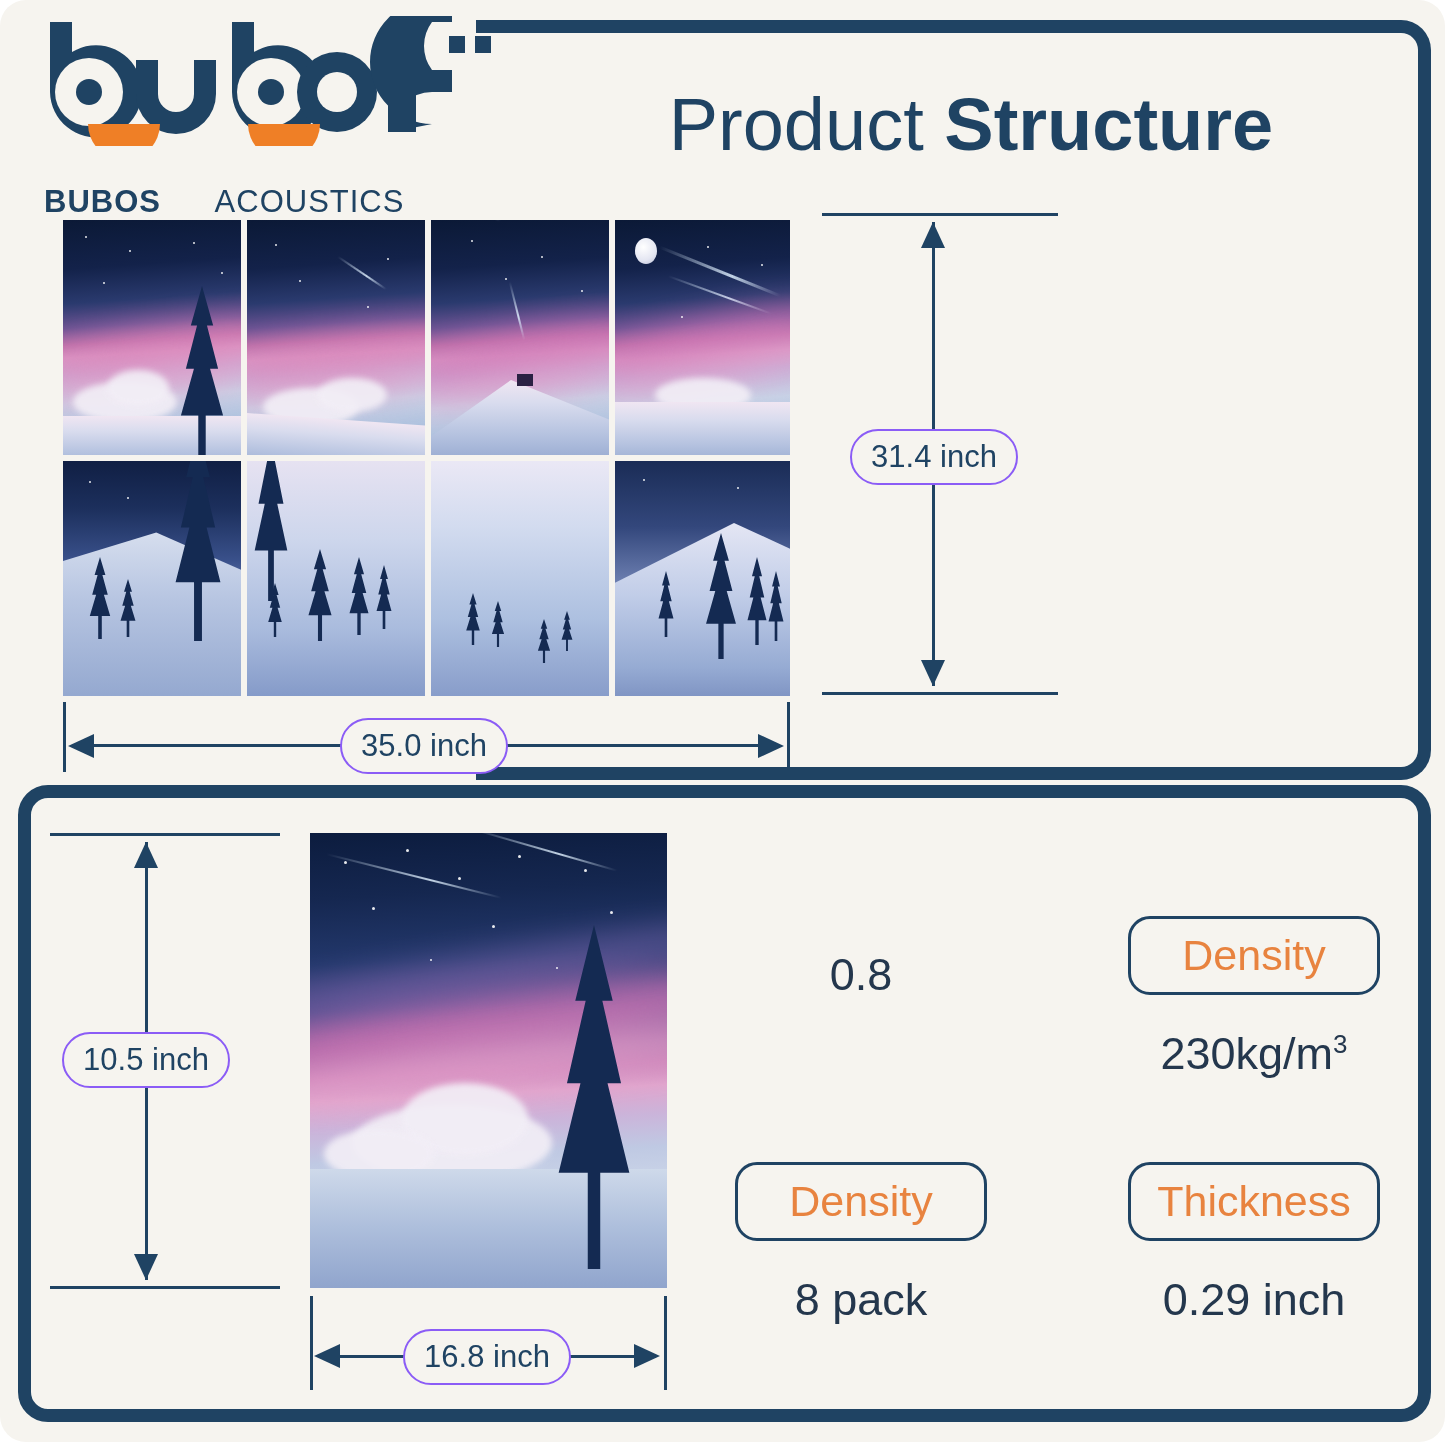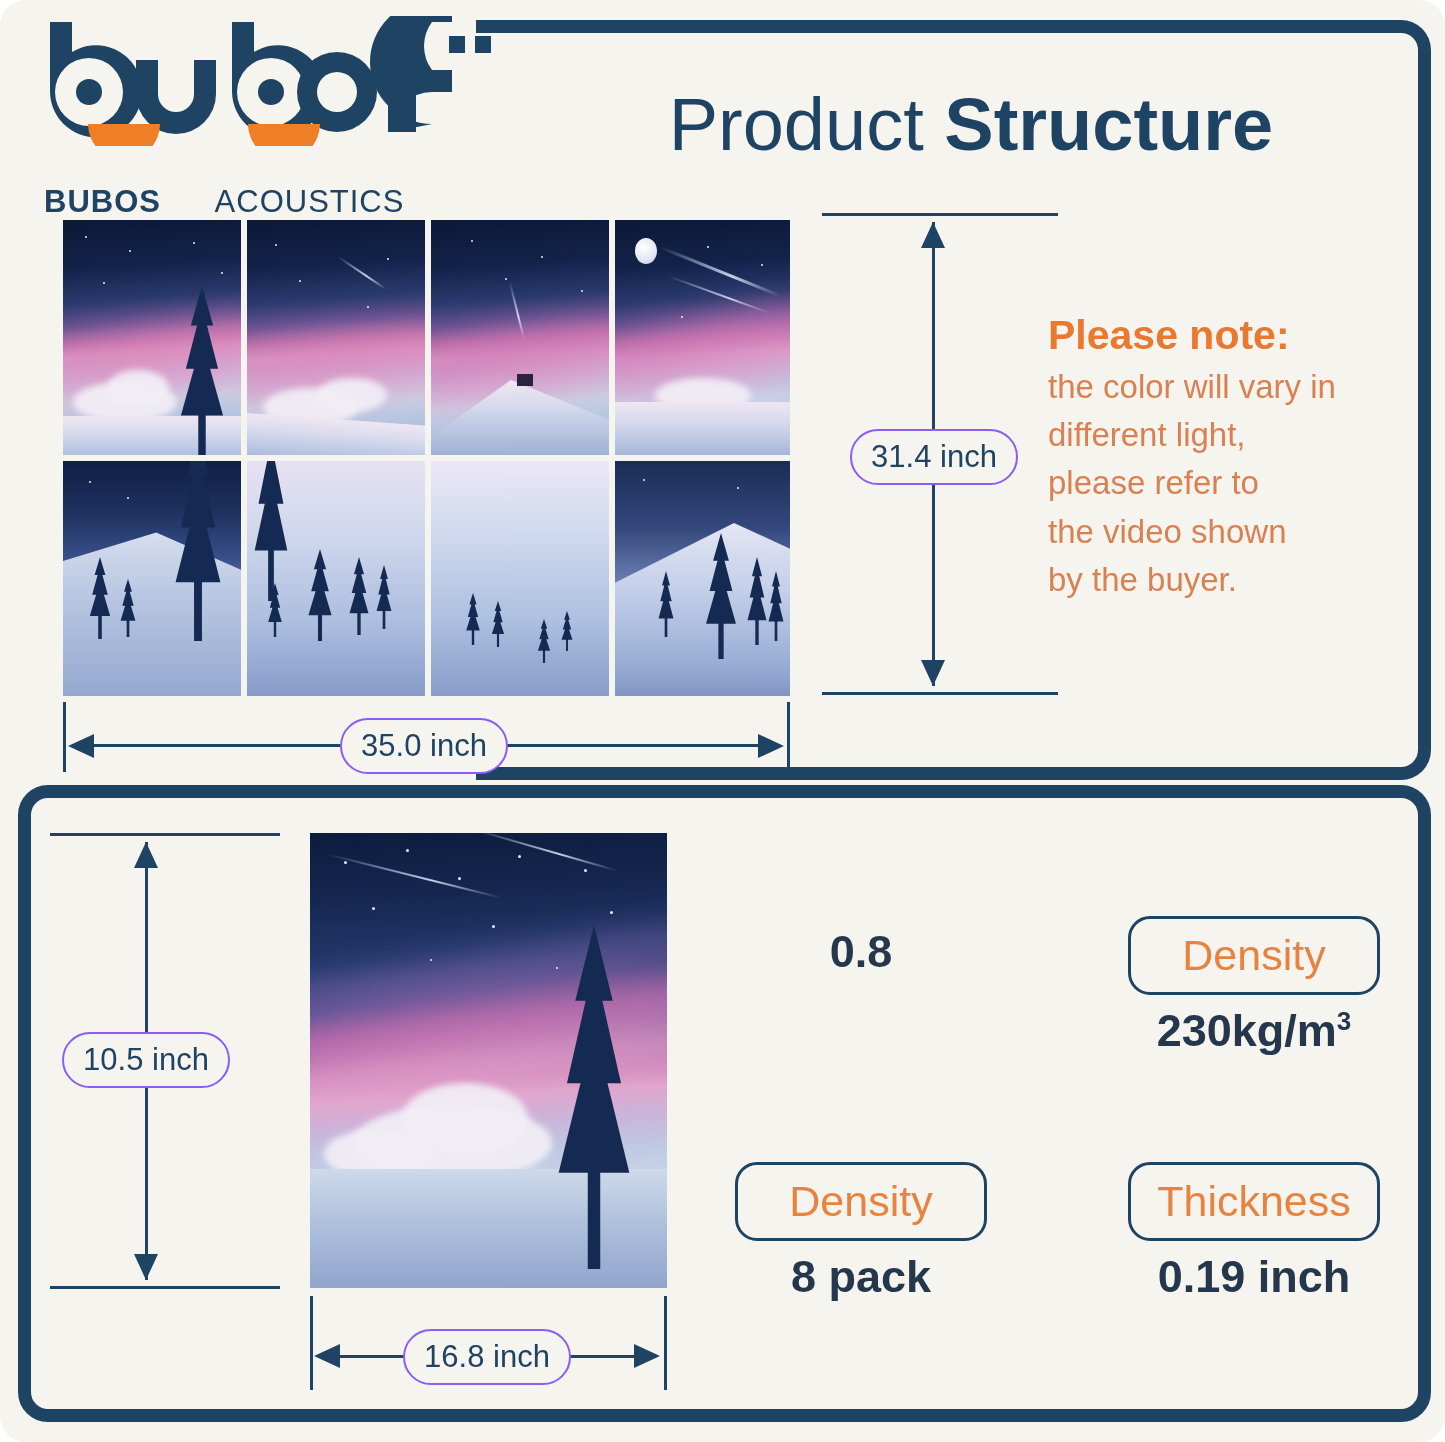--- a/index.html
+++ b/index.html
@@ -281,26 +281,25 @@
     border-radius: 22px;
     color: #e8833f;
     font-size: 43px;
     display: flex;
     align-items: center;
     justify-content: center;
     height: 79px;
     background: #f6f4ef;
   }
   .spec-value {
-    margin-top: 13px;
+    margin-top: 36px;
     color: #24374d;
     font-size: 45px;
     line-height: 1;
     white-space: nowrap;
-    font-weight: bold;
   }
   .spec-value sup {
     font-size: 26px;
     vertical-align: super;
   }
 </style>
 </head>
 <body>
 
 <div id="page">
@@ -466,30 +465,20 @@
   <div class="arrow down" style="left:921px;top:660px;"></div>
   <div class="dim-pill" style="left:850px;top:429px;width:168px;height:56px;">31.4 inch</div>
 
   <div class="ext-line" style="left:63px;top:702px;width:3px;height:70px;"></div>
   <div class="ext-line" style="left:787px;top:702px;width:3px;height:70px;"></div>
   <div class="dim-line-h" style="left:74px;top:744px;width:704px;"></div>
   <div class="arrow left" style="left:68px;top:734px;"></div>
   <div class="arrow right" style="left:758px;top:734px;"></div>
   <div class="dim-pill" style="left:340px;top:718px;width:168px;height:56px;">35.0 inch</div>
 
-  <div class="note">
-    <div class="note-title">Please note:</div>
-    <div class="note-body">
-      <div>the color will vary in</div>
-      <div>different light,</div>
-      <div>please refer to</div>
-      <div>the video shown</div>
-      <div>by the buyer.</div>
-    </div>
-  </div>
 
   <div class="frame frame-bottom"></div>
 
   <div class="single-panel">
     <div class="scene-inner">
       <div class="sky" style="background:linear-gradient(177deg,#0c1c3e 0%,#152750 14%,#23386c 28%,#4b4a88 38%,#8e5c9c 46%,#c77fb6 52%,#e0a5cd 57%,#cbb4da 63%,#bfc9e3 70%,#cdd7e9 79%,#b6c5df 90%,#9cb0d4 100%);"></div>
       <div class="aurora" style="top:158px;height:62px;background:#cf74b4;transform:rotate(-8deg);"></div>
       <div class="aurora" style="top:206px;height:44px;background:#e8a8cf;transform:rotate(-7deg);opacity:.65;"></div>
       <div class="aurora" style="top:118px;height:36px;background:#8f6fb8;transform:rotate(-9deg);opacity:.5;"></div>
       <div class="cloud" style="left:42px;top:272px;width:200px;height:76px;"></div>
@@ -542,17 +531,17 @@
   <div class="spec" style="left:735px;top:1162px;width:252px;">
     <div class="spec-pill">Density</div>
     <div class="spec-value">
       <span>8 pack</span>
     </div>
   </div>
 
   <div class="spec" style="left:1128px;top:1162px;width:252px;">
     <div class="spec-pill">Thickness</div>
     <div class="spec-value">
-      <span>0.19 inch</span>
+      <span>0.29 inch</span>
     </div>
   </div>
 
 </div>
 
 </body></html>

